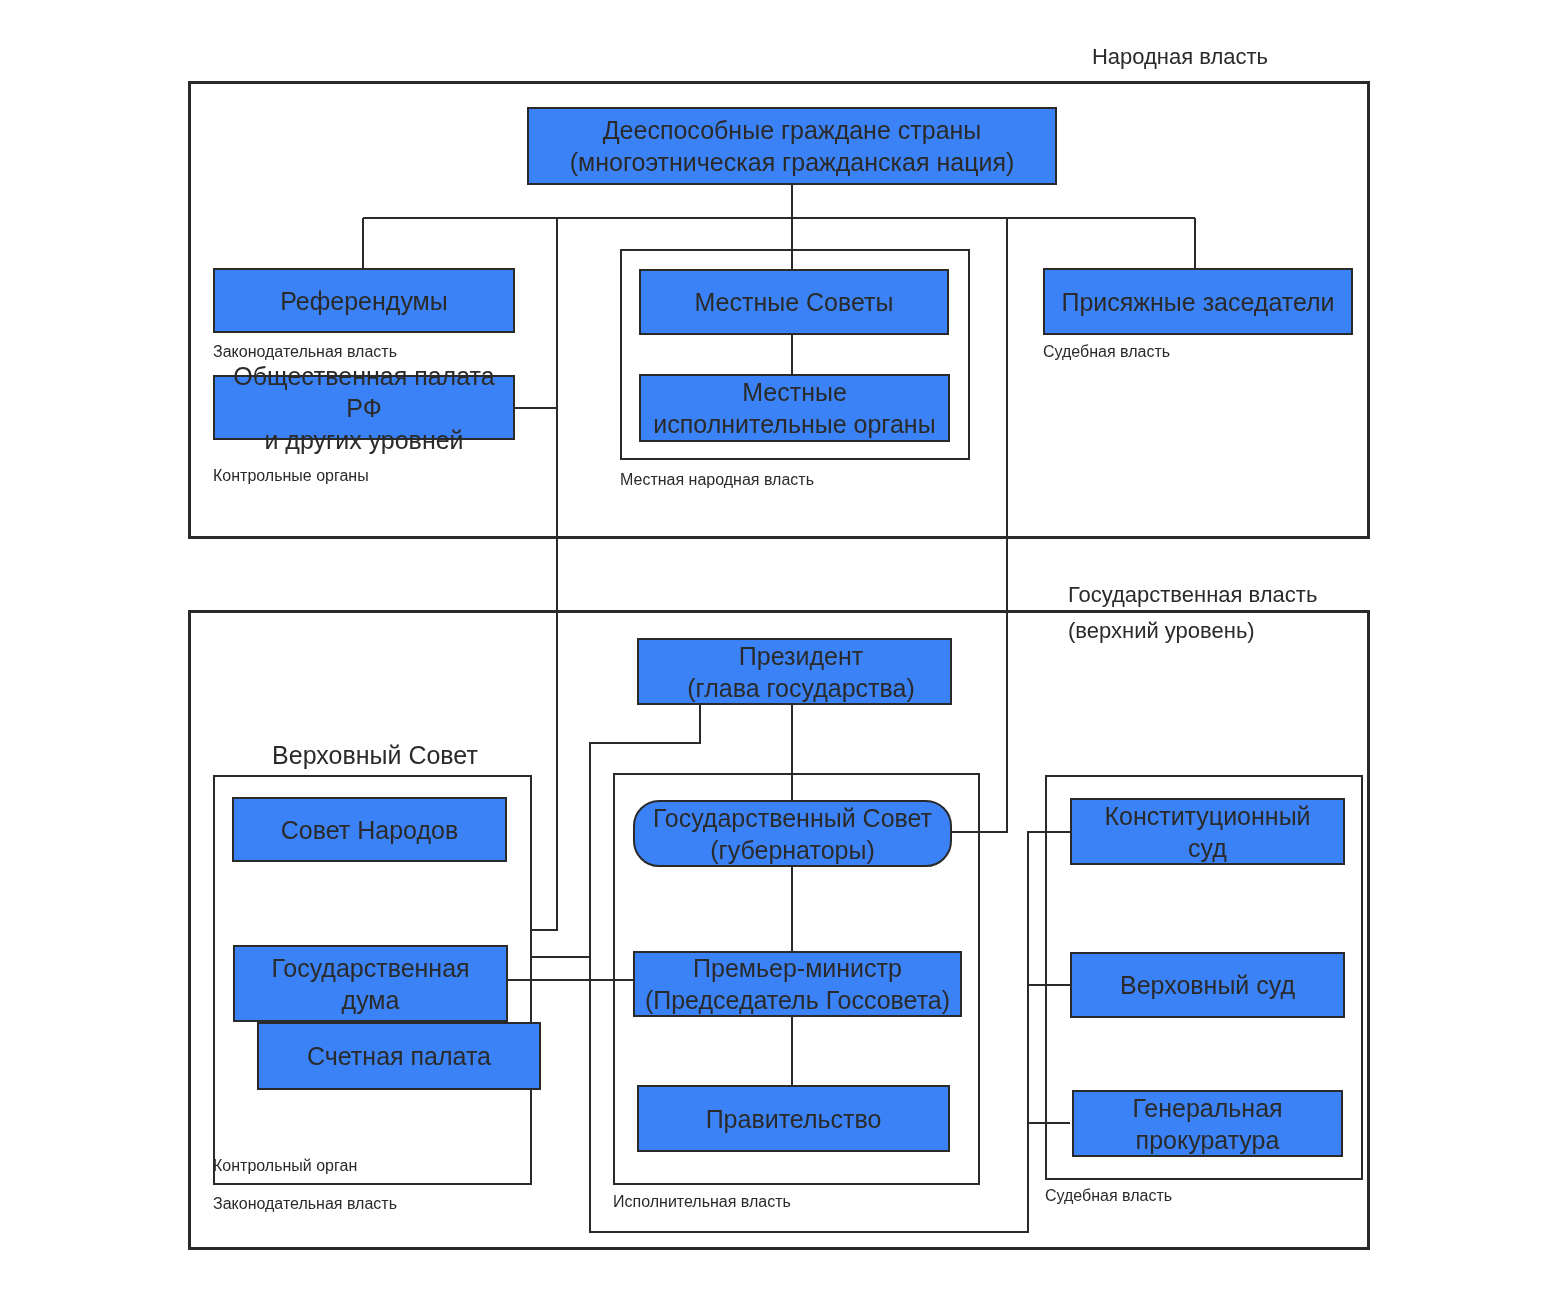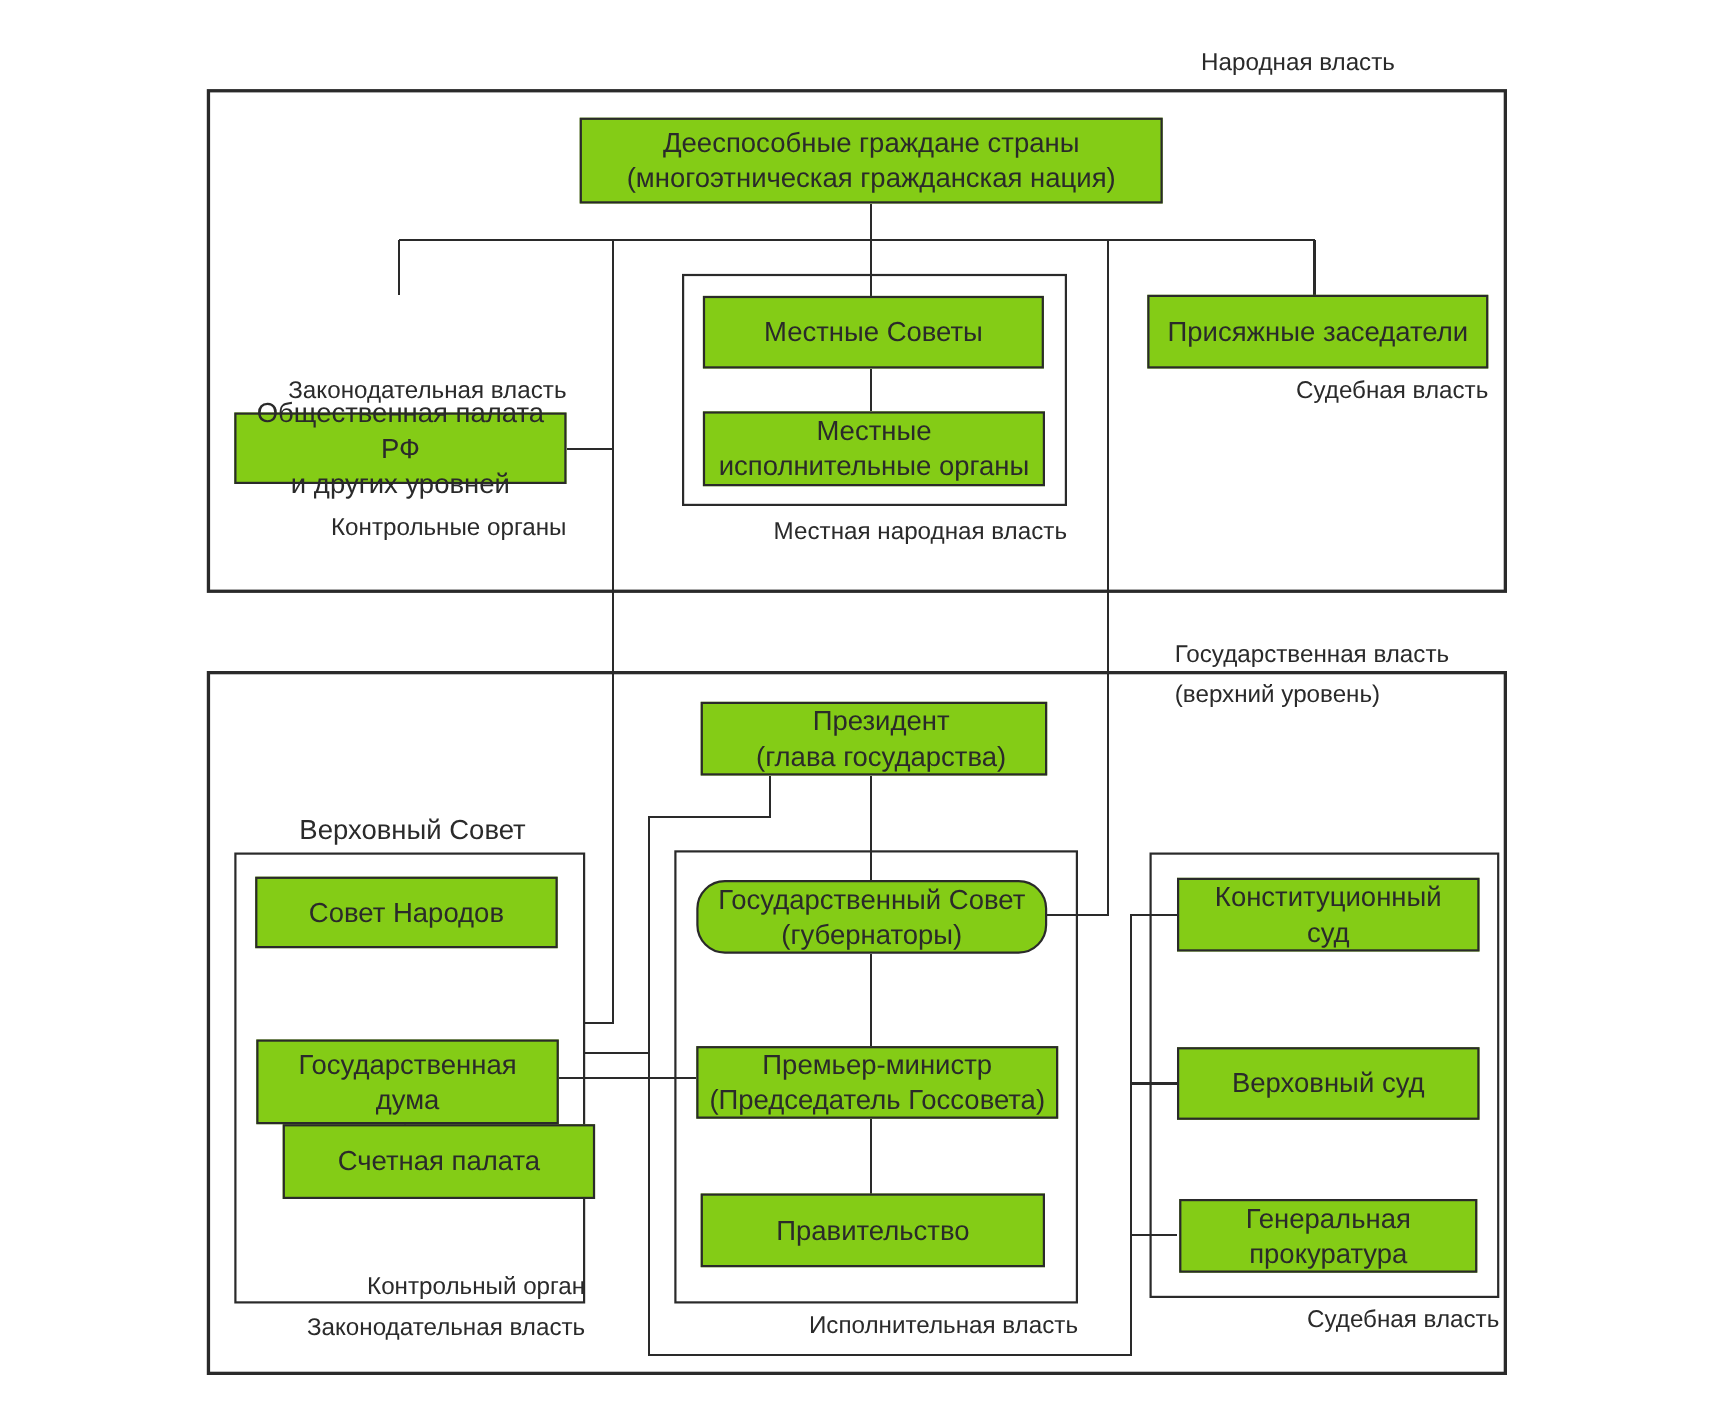--- a/index.html
+++ b/index.html
@@ -28,33 +28,33 @@
   .frame {
     position: absolute;
     box-sizing: border-box;
     border: 2px solid #2a2a2a;
     background: transparent;
   }
   .node {
     position: absolute;
     box-sizing: border-box;
     border: 2px solid #2a2a2a;
-    background: #84cc16;
+    background: #3b82f6;
     display: flex;
     align-items: center;
     justify-content: center;
     text-align: center;
     white-space: pre-line;
     font-size: 25px;
     line-height: 1.28;
   }
   .caption {
     position: absolute;
-    text-align: right;
-    font-size: 22px;
+    text-align: left;
+    font-size: 16px;
     line-height: 1.2;
     white-space: pre-line;
   }
   .section-label {
     position: absolute;
     font-size: 22px;
     line-height: 1.2;
   }
   .title-label {
     position: absolute;
@@ -91,20 +91,21 @@
     <path d="M368 1022 L368 1082"></path>
   </svg>
 
   <div class="section-label align-right" style="left:1040px; top:44px; width:280px;">Народная власть</div>
 
   <div class="outer" style="left:188px; top:81px; width:1182px; height:458px;"></div>
 
   <div class="node" style="left:527px; top:107px; width:530px; height:78px;">Дееспособные граждане страны
 (многоэтническая гражданская нация)</div>
 
+  <div class="node" style="left:213px; top:268px; width:302px; height:65px;">Референдумы</div>
   <div class="caption" style="left:213px; top:342px; width:302px;">Законодательная власть</div>
 
   <div class="node" style="left:213px; top:375px; width:302px; height:65px;">Общественная палата РФ
 и других уровней</div>
   <div class="caption" style="left:213px; top:446px; width:302px;margin-top:20px;">Контрольные органы</div>
 
   <div class="frame" style="left:620px; top:249px; width:350px; height:211px;"></div>
   <div class="node" style="left:639px; top:269px; width:310px; height:66px;">Местные Советы</div>
   <div class="node" style="left:639px; top:374px; width:311px; height:68px;">Местные
 исполнительные органы</div>

